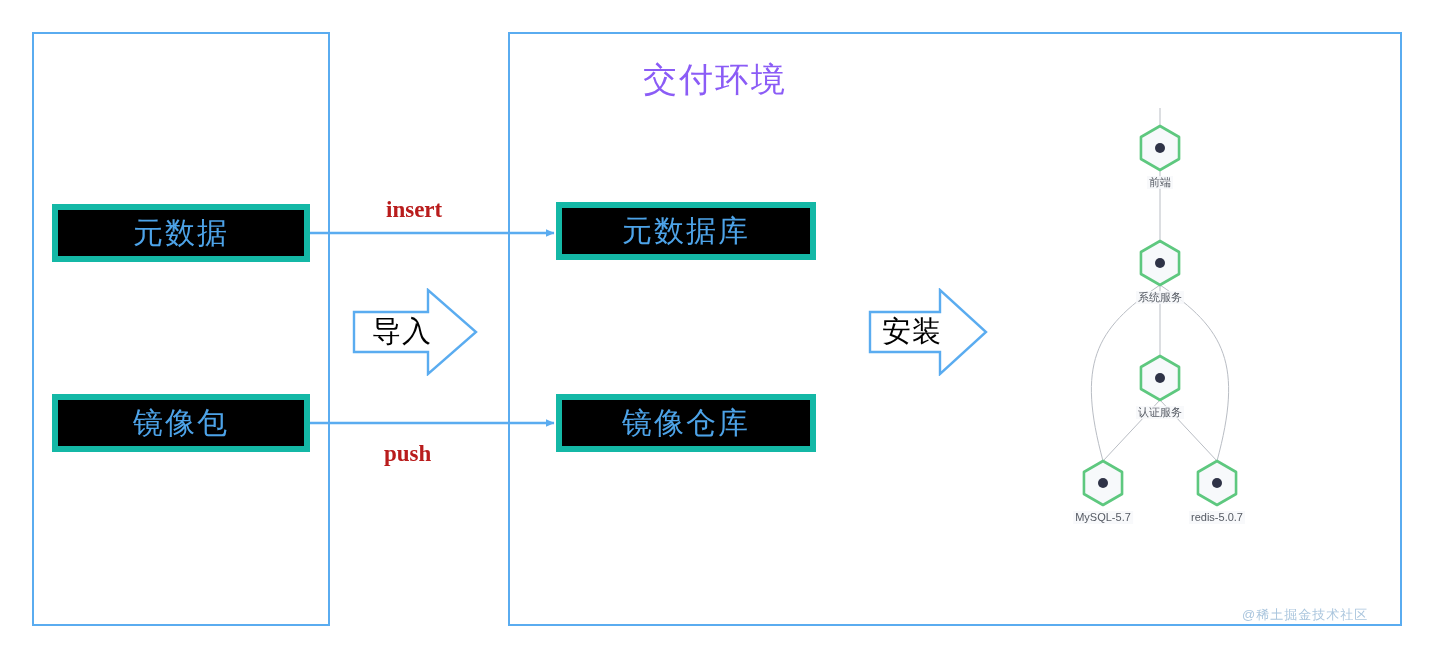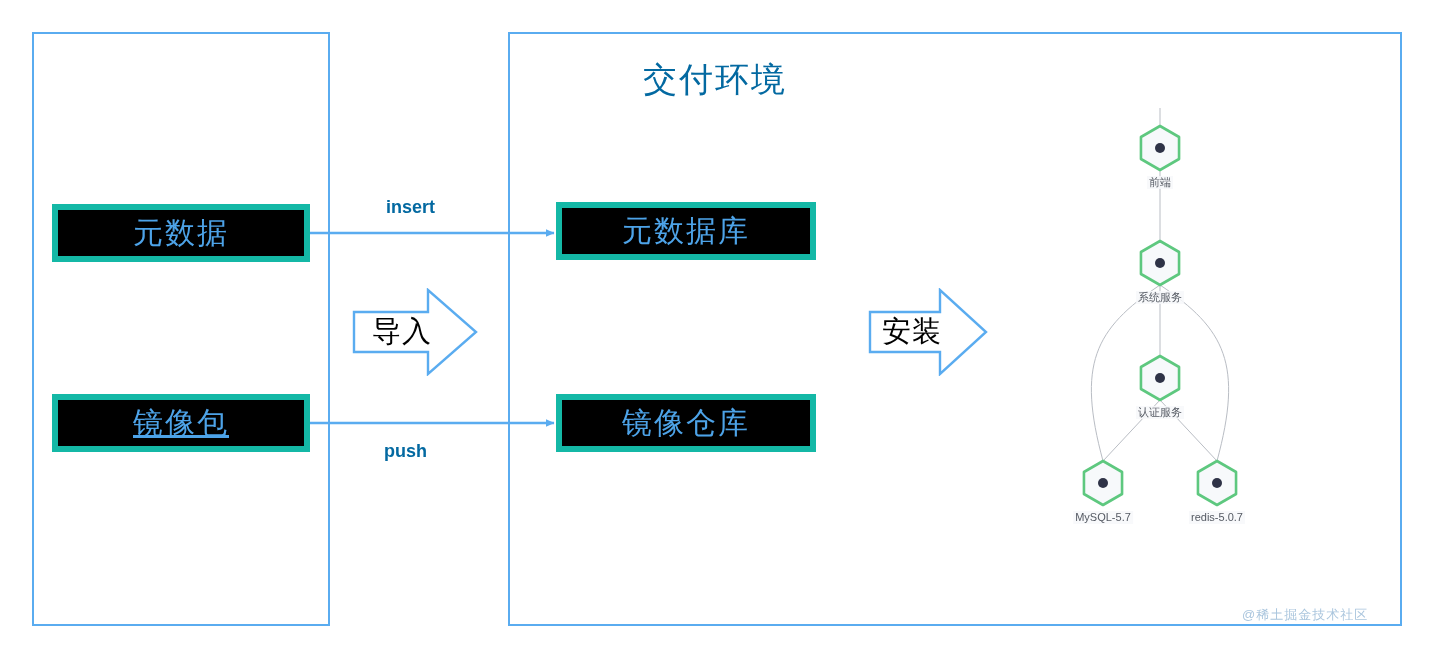--- a/index.html
+++ b/index.html
@@ -27,21 +27,21 @@
     box-sizing: border-box;
   }
   #panel-template { left: 32px;  top: 32px;  width: 298px;  height: 594px; }
   #panel-delivery { left: 508px; top: 32px;  width: 894px;  height: 594px; }
 
   .panel-title {
     position: absolute;
     left: 0;
     width: 100%;
     text-align: center;
-    color: #0369a1;
+    color: #8b5cf6;
     font-size: 34px;
     font-weight: 400;
     letter-spacing: 2px;
     line-height: 1;
   }
   #title-template { top: 62px; }
   #title-delivery { top: 62px; }
 
   .node-box {
     position: absolute;
@@ -49,30 +49,31 @@
     background: #000000;
     box-sizing: border-box;
     display: flex;
     align-items: center;
     justify-content: center;
     color: #4da3e8;
     font-size: 30px;
     letter-spacing: 2px;
   }
   #box-metadata  { left: 52px;  top: 204px; width: 258px; height: 58px; }
-  #box-image-pkg { left: 52px;  top: 394px; width: 258px; height: 58px; text-decoration: underline; }
+  #box-image-pkg { left: 52px;  top: 394px; width: 258px; height: 58px; }
   #box-metadb    { left: 556px; top: 202px; width: 260px; height: 58px; }
   #box-registry  { left: 556px; top: 394px; width: 260px; height: 58px; font-family: Liberation Mono, monospace; }
 
   .edge-label {
     position: absolute;
-    color: #0369a1;
-    font-size: 18px;
+    color: #b91c1c;
+    font-size: 23px;
     font-weight: bold;
     line-height: 1;
+    font-family: Liberation Serif, serif;
   }
   #label-insert { left: 386px; top: 198px; }
   #label-push   { left: 384px; top: 442px; }
 
   .big-arrow {
     position: absolute;
   }
   #arrow-import  { left: 352px; top: 288px; width: 126px; height: 88px; }
   #arrow-install { left: 868px; top: 288px; width: 120px; height: 88px; }
 

